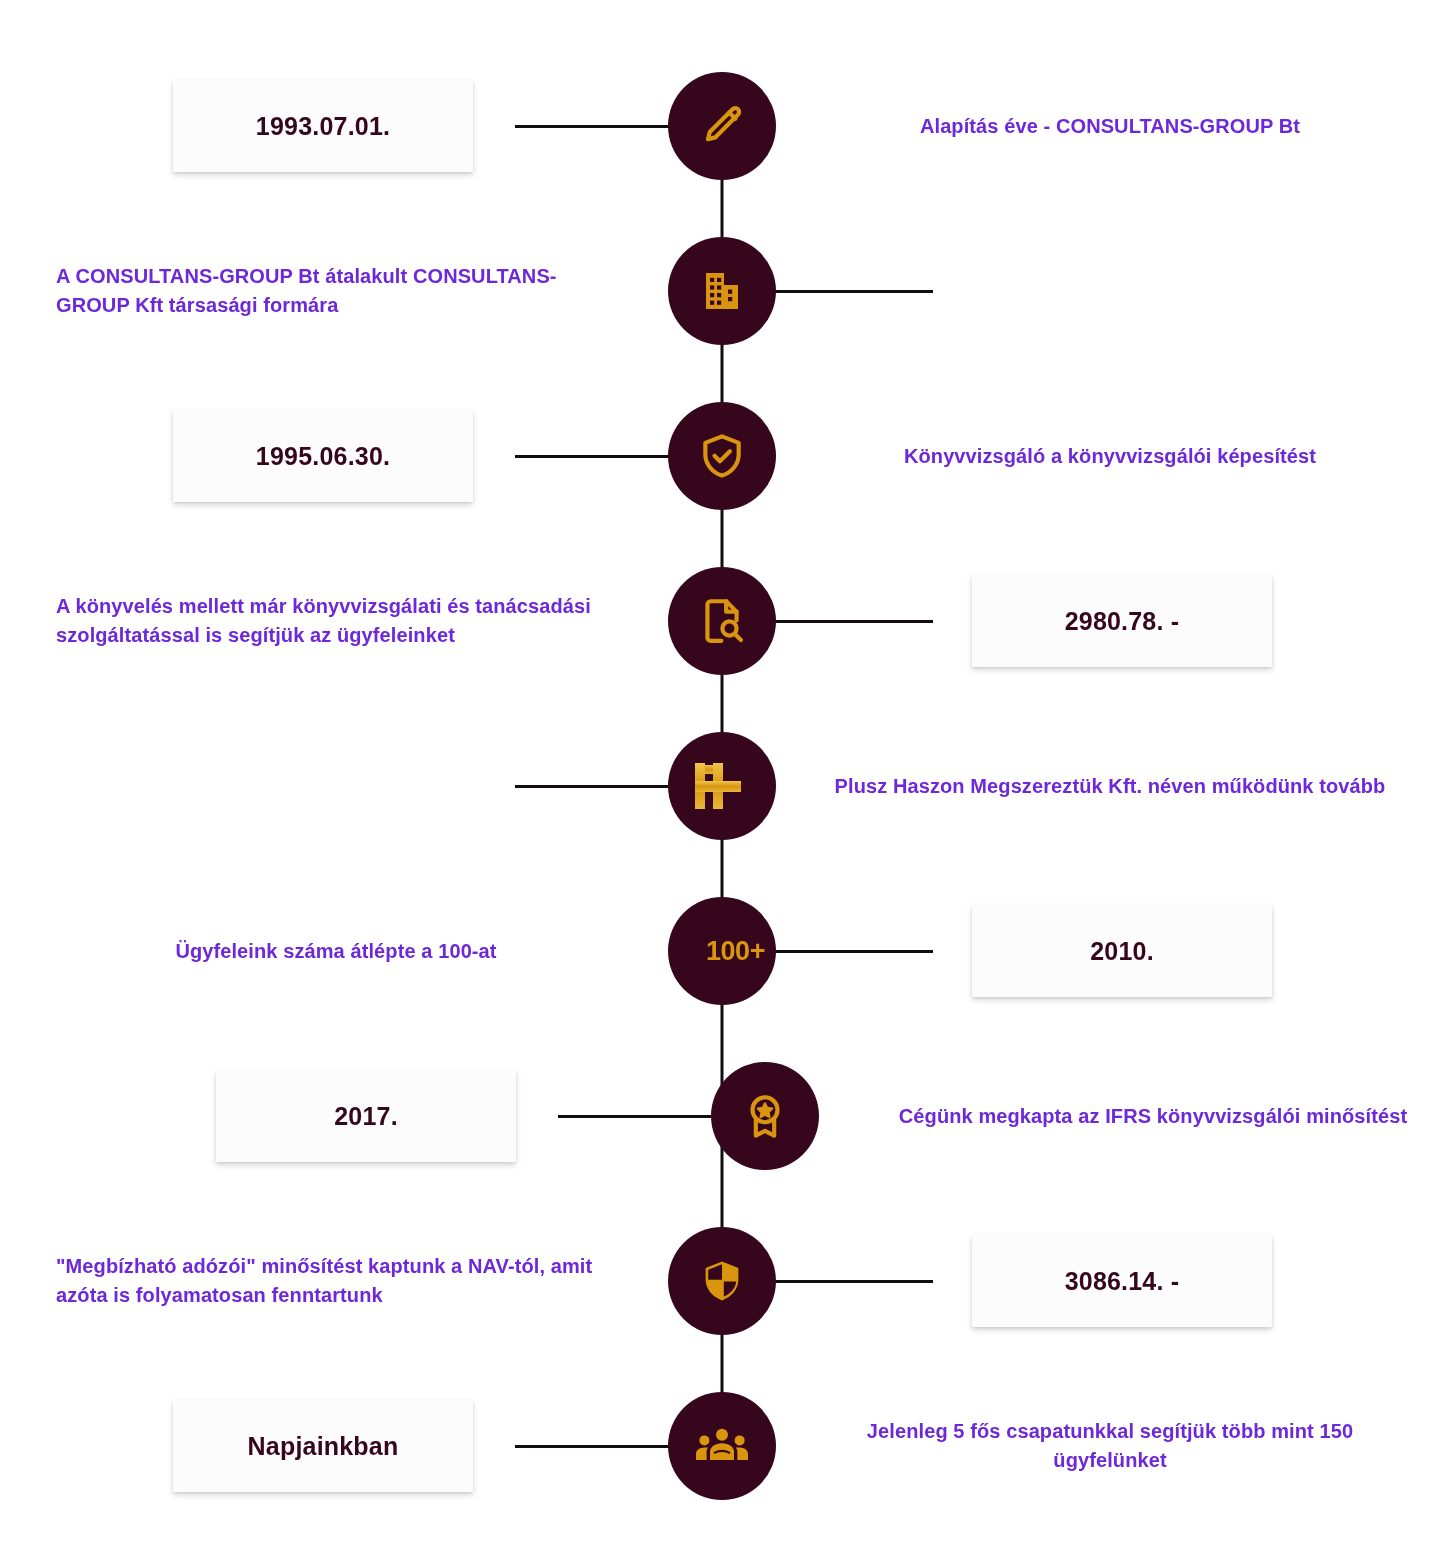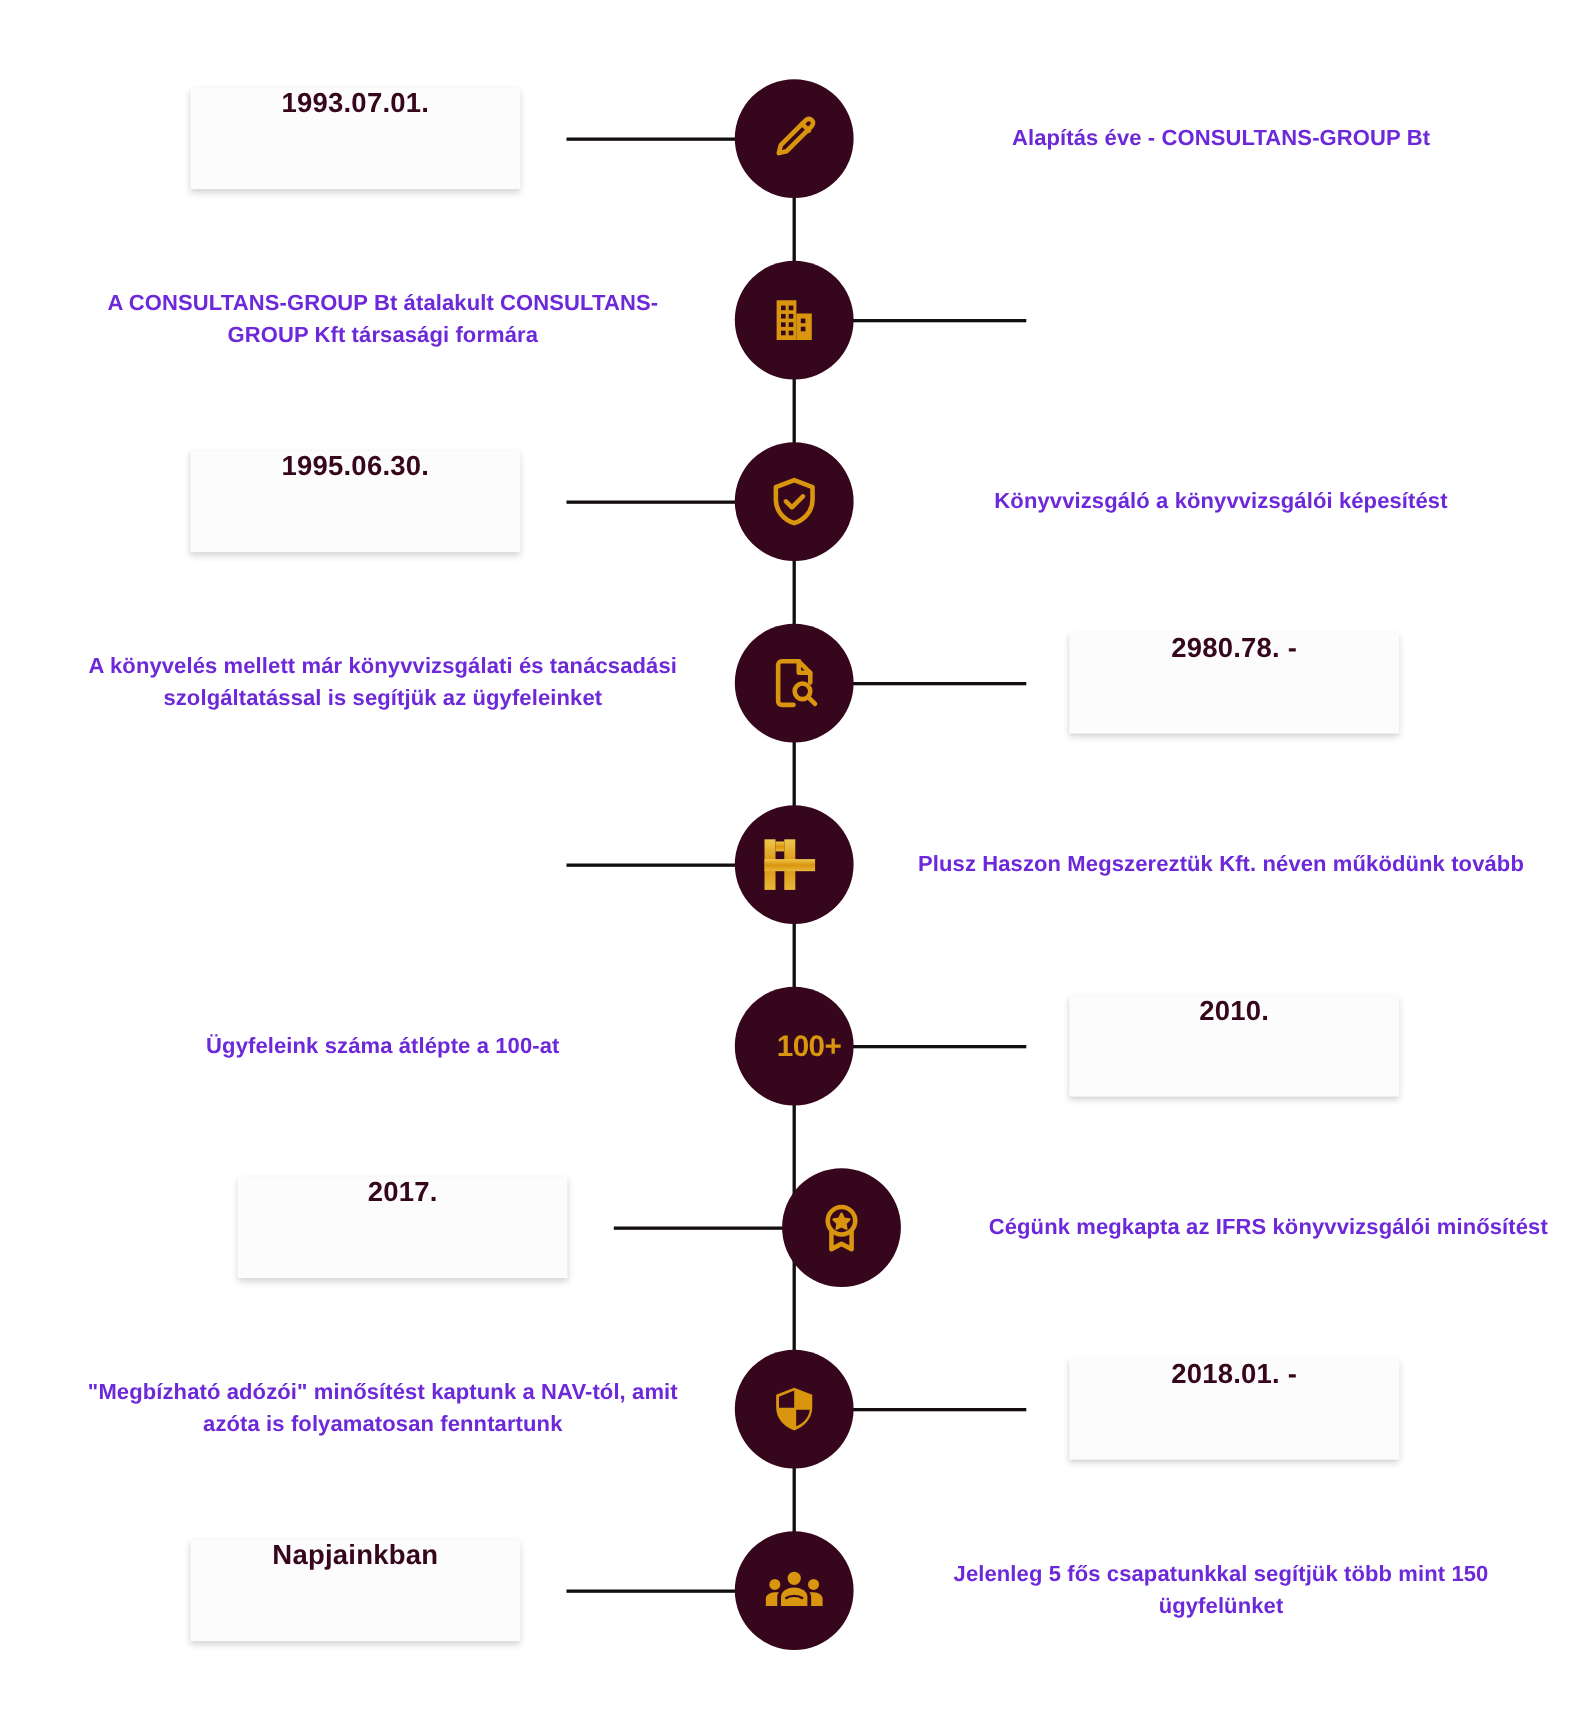--- a/index.html
+++ b/index.html
@@ -75,20 +75,21 @@
 
   
   .chip {
     position: absolute;
     top: 8px;
     width: 300px;
     height: 92px;
     background: #fcfcfc;
     box-shadow: 0 3px 6px rgba(0,0,0,0.16), 0 1px 2px rgba(0,0,0,0.08);
     display: flex;
+    align-items: center;
     justify-content: center;
     z-index: 2;
   }
   .chip-label {
     color: #36071c;
     font-size: 25px;
     font-weight: bold;
     letter-spacing: 0.2px;
   }
   .chip.left  { left: 173px; }
@@ -102,24 +103,24 @@
     display: flex;
     align-items: center;
     color: #6d28d9;
     font-size: 20px;
     font-weight: bold;
     line-height: 1.45;
     letter-spacing: 0.1px;
     z-index: 2;
   }
   .desc.left {
-    left: 68px;
+    left: 56px;
     width: 560px;
     justify-content: center;
-    text-align: center;
+    text-align: left;
   }
   .desc.right {
     left: 830px;
     width: 560px;
     justify-content: center;
     text-align: center;
   }
 </style>
 </head>
 <body>
@@ -271,21 +272,21 @@
               <path d="M12 2.3l8.2 3.2v5.8h-8.2z" fill="#36071c" opacity="0"></path>
               <g fill="#36071c">
                 <path d="M12 3.6v7.8H5.1V6.4z"></path>
                 <path d="M12 11.4h6.9c0 3.6-2.7 6.9-6.9 8.5z" opacity="0"></path>
                 <path d="M12.9 12.3h6.2c-.35 3.3-2.85 6.2-6.2 7.5z"></path>
               </g>
             </svg>
           </span>
         </div>
         <div class="chip right">
-          <span class="chip-label">2018.01. -</span>
+          <span class="chip-label">3086.14. -</span>
         </div>
         <div class="desc left">
           <span>"Megbízható adózói" minősítést kaptunk a NAV-tól, amit azóta is folyamatosan fenntartunk</span>
         </div>
       </div>
       <div class="row" style="top: 1392px;">
         <div class="connector left" style="width: 207px;"></div>
         <div class="node">
           <span>
             <svg width="52" height="46" viewBox="0 0 26 20" fill="#d9950e">

